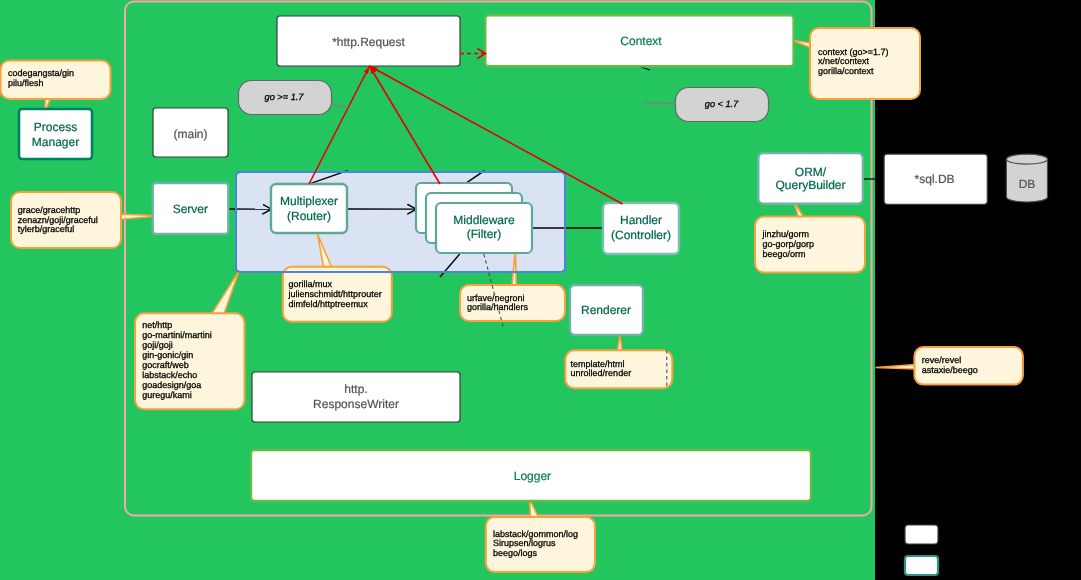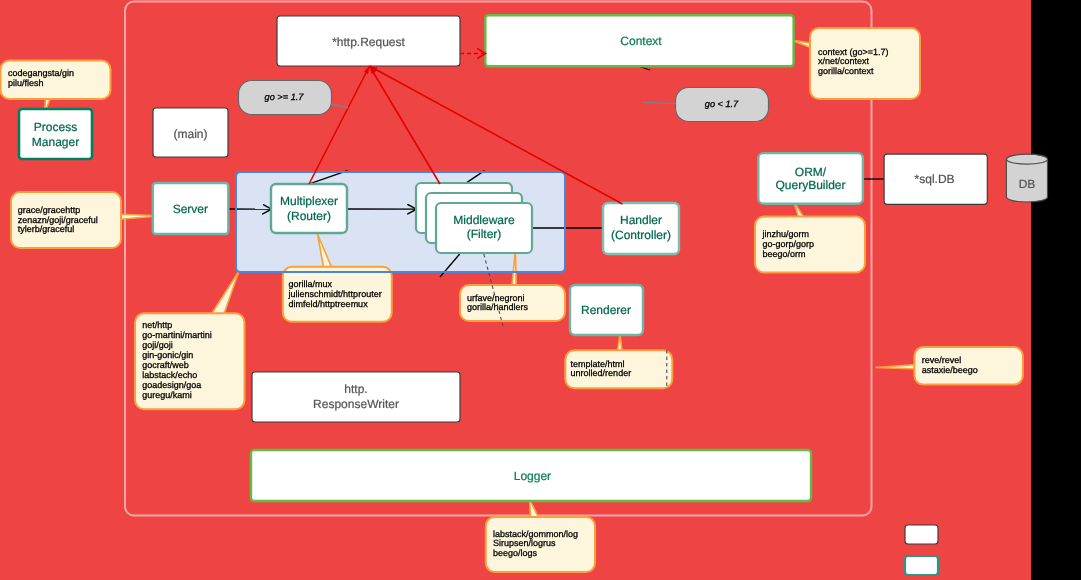--- a/index.html
+++ b/index.html
@@ -1,19 +1,19 @@
 <!DOCTYPE html>
 <html><head>
 <meta charset="utf-8">
 <title>Go Web Architecture Diagram</title>
 <style>
   html,body{margin:0;padding:0;background:#000000;}
   body{width:1081px;height:580px;overflow:hidden;
        font-family:"Liberation Sans",sans-serif;}
-  #stage{position:relative;width:1031px;height:580px;background:#ef4444;}
+  #stage{position:relative;width:875px;height:580px;background:#22c55e;}
   svg#diagram{position:absolute;left:0;top:0;width:1081px;height:580px;display:block;}
   #diagram text{font-family:"Liberation Sans",sans-serif;
     text-rendering:geometricPrecision;}
   .nodeLbl{font-size:12px;paint-order:stroke fill;stroke-width:0.22;}
   .noteTxt{font-size:9px;fill:#000000;stroke:#000000;stroke-width:0.28;paint-order:stroke fill;}
   .pillTxt{font-size:9.2px;font-style:italic;fill:#000000;stroke:#000000;stroke-width:0.3;paint-order:stroke fill;}
 </style>
 </head>
 <body>
 

